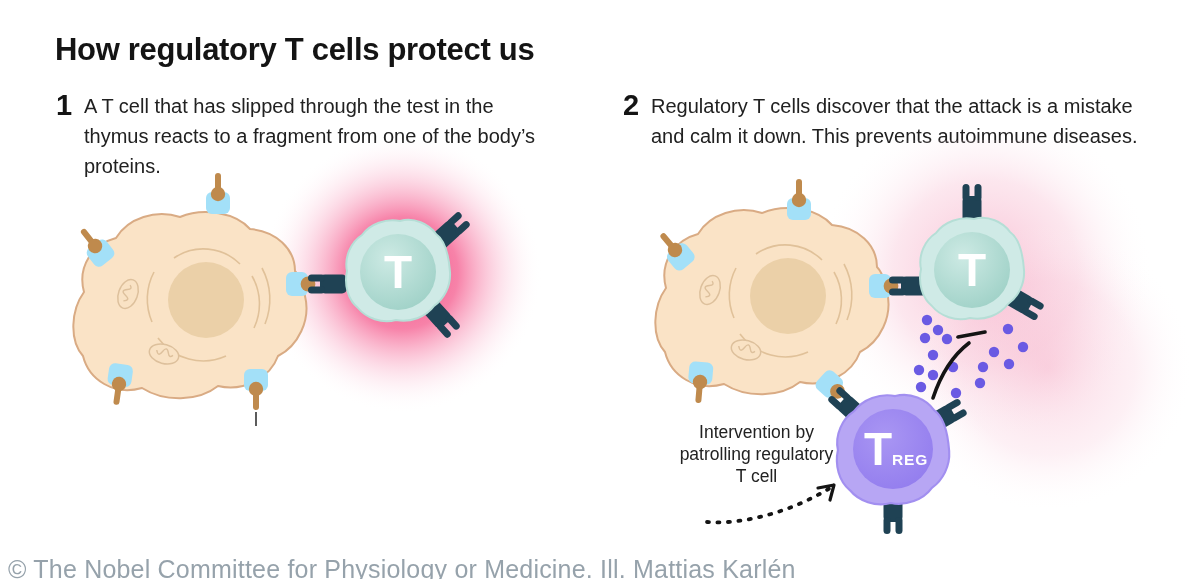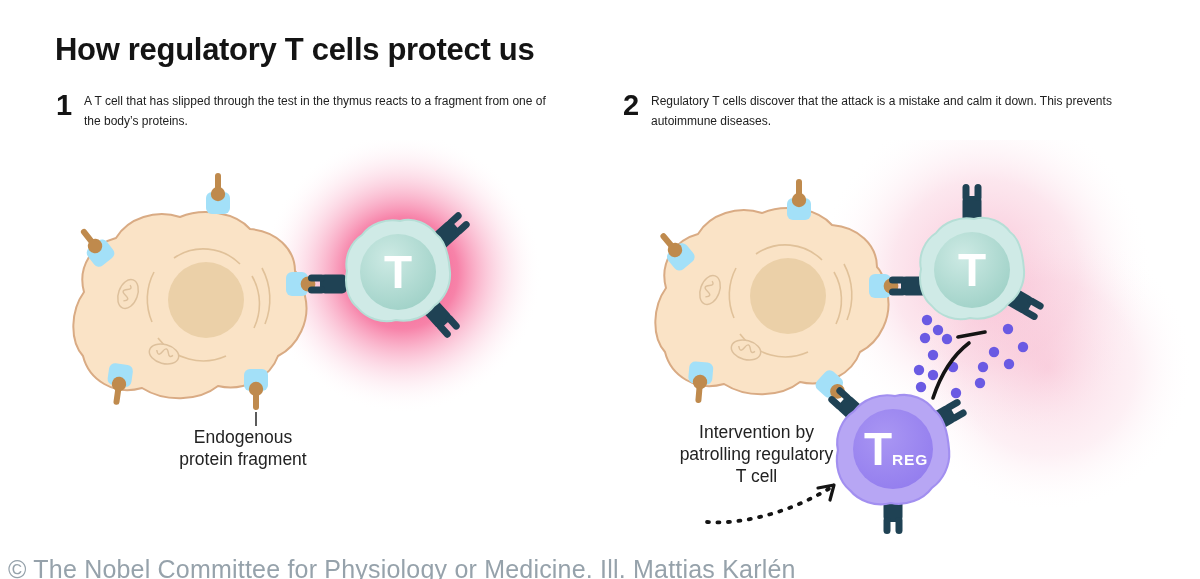--- a/index.html
+++ b/index.html
@@ -6,21 +6,21 @@
   #canvas{
     position:relative;width:1200px;height:579px;background:#ffffff;overflow:hidden;
     font-family:"Liberation Sans","DejaVu Sans",sans-serif;color:#1d1d1f;
   }
   .title{
     position:absolute;left:55px;top:24px;font-size:31px;font-weight:800;
     letter-spacing:-0.3px;color:#141414;white-space:nowrap;margin-top:8px;
   }
   .step{position:absolute;top:88px;}
   .step .num{position:absolute;left:0;top:1px;font-size:29px;font-weight:800;color:#141414;}
-  .step .txt{position:absolute;top:3px;font-size:12px;line-height:20px;color:#212121;}
+  .step .txt{position:absolute;top:3px;font-size:20px;line-height:30px;color:#212121;}
   #step1{left:56px;width:530px;}
   #step1 .txt{left:28px;width:475px;}
   #step2{left:623px;width:545px;}
   #step2 .txt{left:28px;width:500px;}
   .illus{position:absolute;}
   #svg1{left:40px;top:140px;}
   #svg2{left:600px;top:140px;}
   .calloutlabel{
     position:absolute;font-size:17.5px;line-height:22px;color:#222;z-index:5;
   }
@@ -200,18 +200,17 @@
       <use href="#tcr" transform="translate(260,277) rotate(222)"></use>
       <use href="#tcr" transform="translate(332,284) rotate(-30)"></use>
       <use href="#tcr" transform="translate(293,358) rotate(90)"></use>
       <use href="#immunecell" transform="translate(293,309) scale(1.08)" fill="#b7a6f4" stroke="#a28ff0" stroke-width="2"></use>
       <circle cx="293" cy="309" r="40" fill="url(#treginner)"></circle>
       <text x="264" y="325" text-anchor="start" font-size="46" font-weight="800" fill="#ffffff">T</text>
       <text x="292" y="325" text-anchor="start" font-size="15.5" font-weight="700" letter-spacing="0.8" fill="#ffffff">REG</text>
     </g>
   </svg>
 
-  <div class="calloutlabel" id="fragment-label">Endogenous protein fragment</div>
 
   <div class="calloutlabel" id="intervention-label">Intervention by patrolling regulatory T cell</div>
 
   <div class="credit">© The Nobel Committee for Physiology or Medicine. Ill. Mattias Karlén</div>
 </div>
 
 </body></html>

